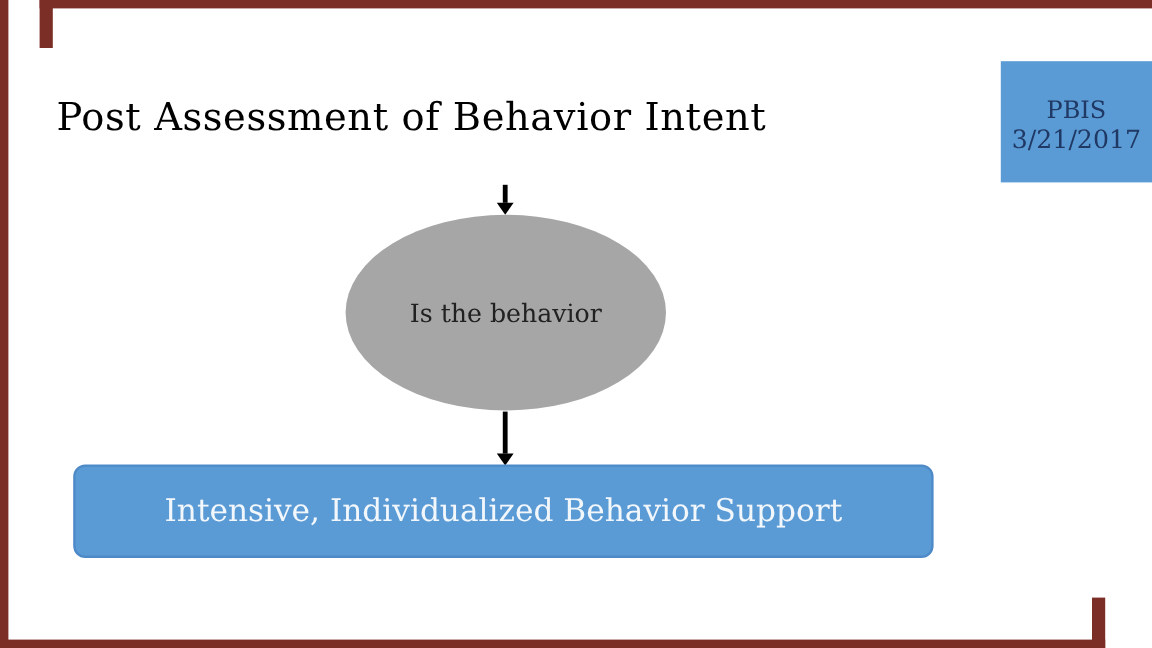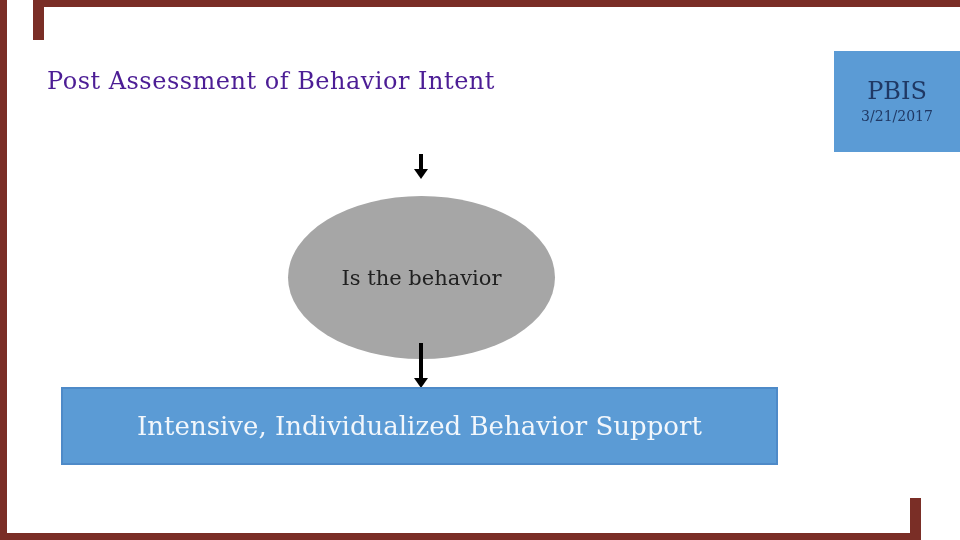--- a/index.html
+++ b/index.html
@@ -18,78 +18,78 @@
   .frame-seg { position: absolute; background: #7a2e26; }
   .frame-left   { left: 0;    top: 0;    width: 7px;   height: 540px; }
   .frame-top    { left: 33px; top: 0;    width: 927px; height: 7px;  }
   .frame-tick-tl{ left: 33px; top: 0;    width: 11px;  height: 40px; }
   .frame-bottom { left: 0;    top: 533px;width: 921px; height: 7px;  }
   .frame-tick-br{ left: 910px;top: 498px;width: 11px;  height: 42px; }
 
   
   .title {
     position: absolute;
-    left: 47px; top: 67px;
+    left: 47px; top: 78px;
     width: 740px;
-    font-size: 24px;
-    color: #4c1d95;
+    font-size: 32px;
+    color: #000000;
     letter-spacing: 0.5px;
     white-space: nowrap;
   }
 
   
   .badge {
     position: absolute;
     left: 834px; top: 51px;
     width: 126px; height: 101px;
     background: #5b9bd5;
     display: flex; flex-direction: column;
     align-items: center; justify-content: center;
     color: #1f3864;
     text-align: center;
   }
-  .badge-title { font-size: 24px; line-height: 28px; }
-  .badge-date  { font-size: 14px; line-height: 22px; }
+  .badge-title { font-size: 20px; line-height: 28px; }
+  .badge-date  { font-size: 21px; line-height: 22px; }
 
   
   .arrow { position: absolute; width: 14px; }
   .arrow .shaft { margin: 0 auto; width: 4px; background: #000000; }
   .arrow .head  {
     width: 0; height: 0;
     border-left: 7px solid transparent;
     border-right: 7px solid transparent;
     border-top: 10px solid #000000;
   }
   .arrow-1 { left: 414px; top: 154px; }
   .arrow-1 .shaft { height: 15px; }
   .arrow-2 { left: 414px; top: 343px; }
   .arrow-2 .shaft { height: 35px; }
 
   
   .ellipse {
     position: absolute;
-    left: 288px; top: 196px;
+    left: 288px; top: 179px;
     width: 267px; height: 163px;
     background: #a6a6a6;
     border-radius: 50%;
     display: flex; flex-direction: column;
     align-items: center; justify-content: center;
     text-align: center;
     color: #212121;
   }
   .ellipse .line { font-size: 21px; line-height: 28px; display: block; }
 
   
   .action-box {
     position: absolute;
     left: 61px; top: 387px;
     width: 717px; height: 78px;
     background: #5b9bd5;
     border: 2px solid #4e8ac8;
-    border-radius: 0;
+    border-radius: 10px;
     display: flex; flex-direction: row;
     align-items: center; justify-content: center;
     text-align: center;
     color: #f2f7fc;
   }
   .action-title    { font-size: 26px; line-height: 32px; }
   .action-subtitle { font-size: 17px; line-height: 22px; }
 </style>
 </head>
 <body>

